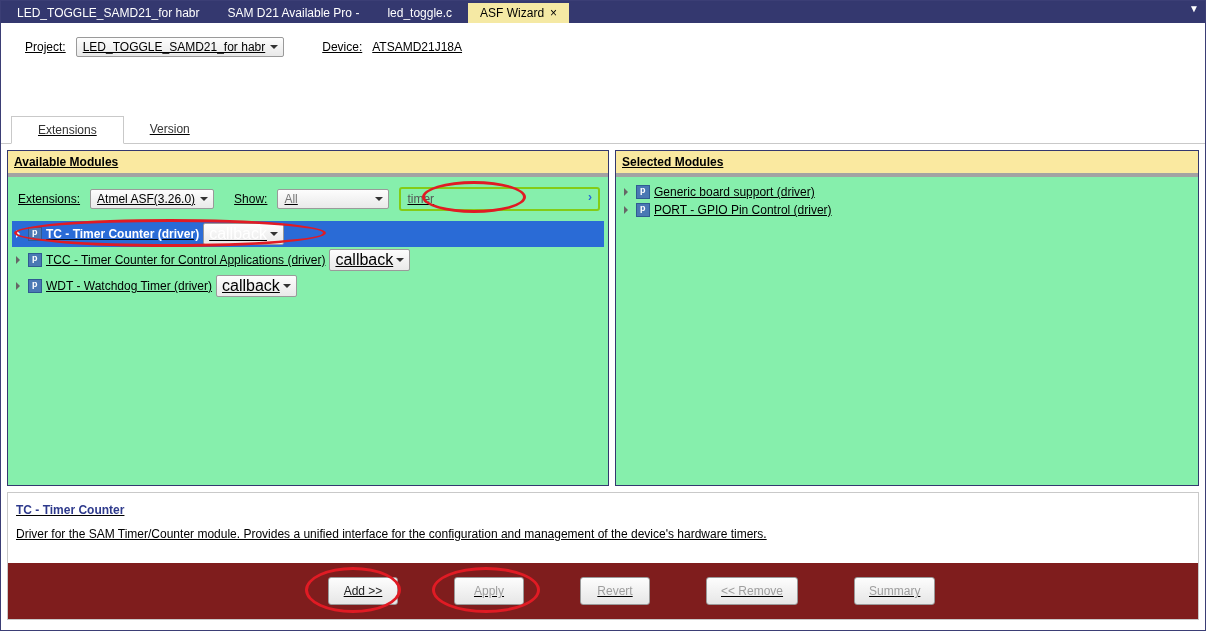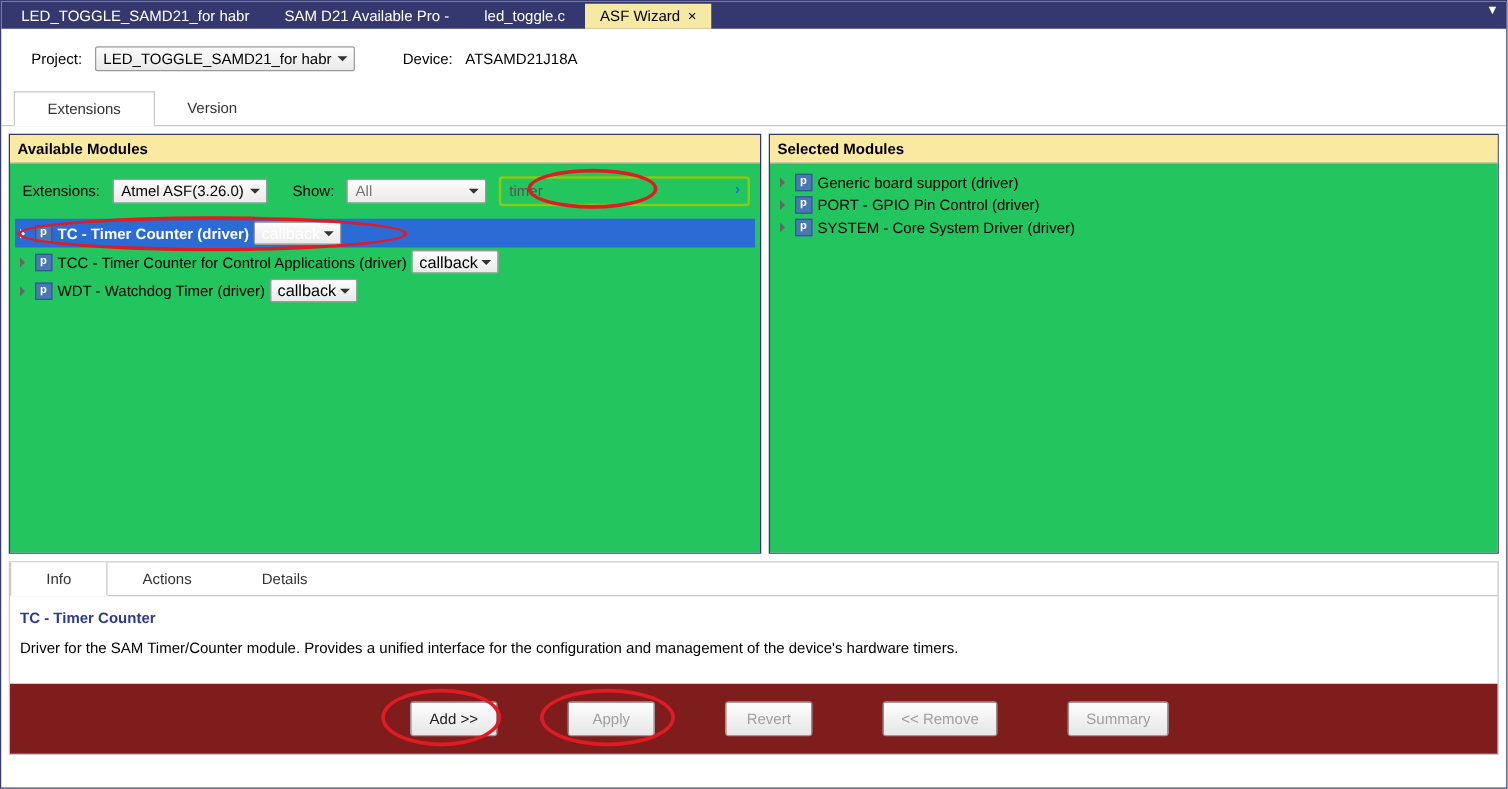--- a/index.html
+++ b/index.html
@@ -5,59 +5,59 @@
   * { box-sizing: border-box; margin: 0; padding: 0; font-family: "Segoe UI", Tahoma, sans-serif; font-size: 12px; }
   body { background: #fff; width: 1206px; height: 631px; overflow: hidden; border: 1px solid #3b3e75; }
 
   
   .doc-tabs { background: #34386f; height: 22px; display: flex; align-items: flex-end; padding-left: 4px; position: relative; }
   .doc-tab { color: #fff; padding: 3px 12px 3px 12px; margin-right: 4px; cursor: pointer; }
   .doc-tab.active { background: #f5e9a4; color: #000; display:flex; align-items:center; gap:6px;}
   .doc-tab.active .close { font-family: sans-serif; }
   .tabs-menu { position:absolute; right:6px; top:2px; color:#fff; cursor:pointer; font-size:10px;}
 
-  .content-wrap { position: relative; height: 491px; }
+  .content-wrap { position: relative; height: 491px; text-decoration: underline; }
 
   
   .proj-row { display:flex; align-items:center; padding: 14px 18px 10px 24px; gap:10px; }
   .proj-row label { color:#000; }
   .dd { background: linear-gradient(#fdfdfd,#e9e9e9); border:1px solid #9a9a9a; border-radius:2px; padding:2px 18px 2px 6px; position:relative; display:inline-block; min-width:80px; cursor:pointer; }
   .dd::after { content:""; position:absolute; right:5px; top:50%; margin-top:-2px; border:4px solid transparent; border-top-color:#333; }
   .proj-dd { min-width: 190px; }
   .device-lbl { margin-left: 28px; }
 
   
   .mv-tabs { display:flex; border-bottom:1px solid #c9c9c9; padding-left:10px; margin-top:6px;}
-  .mv-tab { padding:6px 26px; cursor:pointer; color:#333; }
+  .mv-tab { padding:6px 26px; cursor:pointer; color:#333;margin-top:43px; }
   .mv-tab.active { background:#fff; border:1px solid #c9c9c9; border-bottom:1px solid #fff; margin-bottom:-1px; }
 
   
   .panels { display:flex; gap:6px; padding:6px 6px 0 6px; height: 342px; }
   .panel { flex:1; border:1px solid #34386f; display:flex; flex-direction:column; min-width:0; }
   .panel-left { flex: 0 0 602px; }
-  .panel-header { background:#fae9a0; font-weight:bold; padding:4px 6px; border-bottom:1px solid #a3a3a3; }
-  .panel-body { flex:1; background:#22c55e; overflow:auto; position:relative; }
+  .panel-header { background:#fae9a0; font-weight:bold; padding:4px 6px; border-bottom:4px solid #a3a3a3; }
+  .panel-body { flex:1; background:#86efac; overflow:auto; position:relative; }
 
   
   .filter-row { display:flex; align-items:center; gap:10px; padding:10px 8px 10px 10px; }
   .filter-row .dd { min-width:110px; }
   .filter-row .dd.all { min-width:112px; color:#777; }
   .search-box { flex:1; border:2px solid #84cc16; border-radius:3px; padding:3px 20px 3px 6px; position:relative; color:#555; }
   .search-box::after { content:"›"; position:absolute; right:6px; top:1px; color:#2a6bd6; font-weight:bold; }
 
   
   .tree { padding: 0 4px 4px 4px; }
   .tree-row { display:flex; align-items:center; gap:4px; padding:2px 2px; }
   .tree-row.sel { background:#2a6bd6; color:#fff;text-align:right; }
   .expander { width:10px; height:10px; display:inline-block; position:relative; }
   .expander::before { content:""; position:absolute; left:2px; top:1px; border:4px solid transparent; border-left-color:#666; }
   .tree-row.sel .expander::before { border-left-color:#fff; }
   .mod-ico { width:14px; height:14px; background:#4a78b4; border:1px solid #2f5a92; display:inline-block; position:relative; }
   .mod-ico::after { content:"p"; color:#fff; font-size:9px; position:absolute; left:3px; top:-1px; font-weight:bold; }
-  .tree-row .dd.small { min-width:56px; padding:1px 16px 1px 5px; font-size:13px; }
+  .tree-row .dd.small { min-width:56px; padding:1px 16px 1px 5px; font-size:16px; }
 
   
   .ellipse { position:absolute; border:3px solid #e01b24; border-radius:50%; pointer-events:none; }
 
   
   .detail-wrap { margin:6px 6px 0 6px; border:1px solid #c9c9c9; }
   .det-tabs { display:flex; border-bottom:1px solid #c9c9c9; }
   .det-tab { padding:6px 28px; cursor:pointer; color:#333; }
   .det-tab.active { background:#fff; border:1px solid #c9c9c9; border-top:none; border-bottom:1px solid #fff; margin-bottom:-1px; }
   .det-body { padding:10px 8px 22px 8px; }
@@ -142,36 +142,26 @@
           <div class="tree-row">
             <span class="expander"></span>
             <span class="mod-ico"></span>
             <span>Generic board support (driver)</span>
           </div>
           <div class="tree-row">
             <span class="expander"></span>
             <span class="mod-ico"></span>
             <span>PORT - GPIO Pin Control (driver)</span>
           </div>
-          <div class="tree-row">
-            <span class="expander"></span>
-            <span class="mod-ico"></span>
-            <span>SYSTEM - Core System Driver (driver)</span>
-          </div>
         </div>
       </div>
     </div>
   </div>
 
   <div class="detail-wrap">
-    <div class="det-tabs">
-      <div class="det-tab active">Info</div>
-      <div class="det-tab">Actions</div>
-      <div class="det-tab">Details</div>
-    </div>
     <div class="det-body">
       <div class="title">TC - Timer Counter</div>
       <div>Driver for the SAM Timer/Counter module. Provides a unified interface for the configuration and management of the device's hardware timers.</div>
     </div>
     <div class="btn-bar" style="position:relative;">
       <div class="btn">Add &gt;&gt;</div>
       <div class="btn disabled">Apply</div>
       <div class="btn disabled">Revert</div>
       <div class="btn disabled">&lt;&lt; Remove</div>
       <div class="btn disabled">Summary</div>

